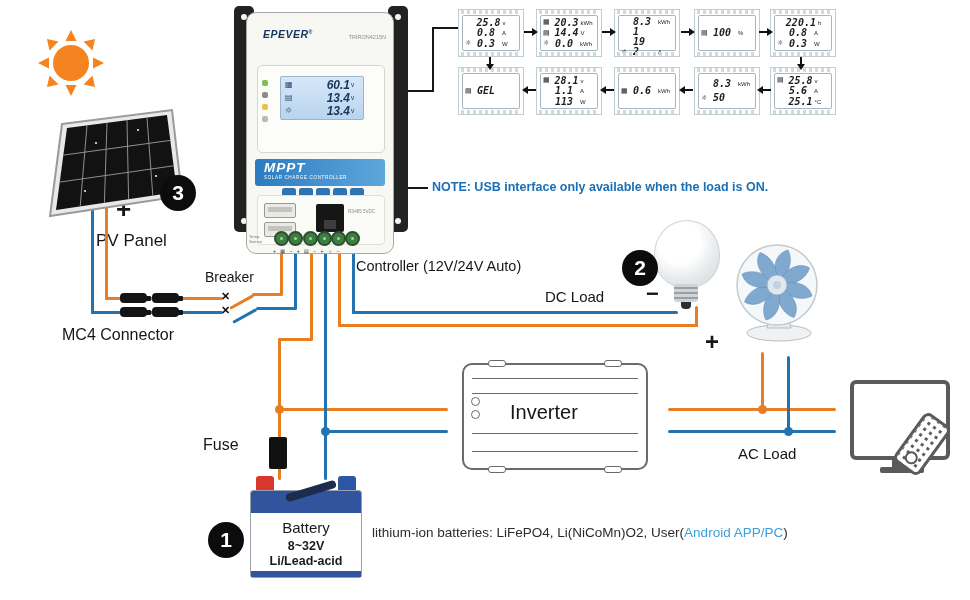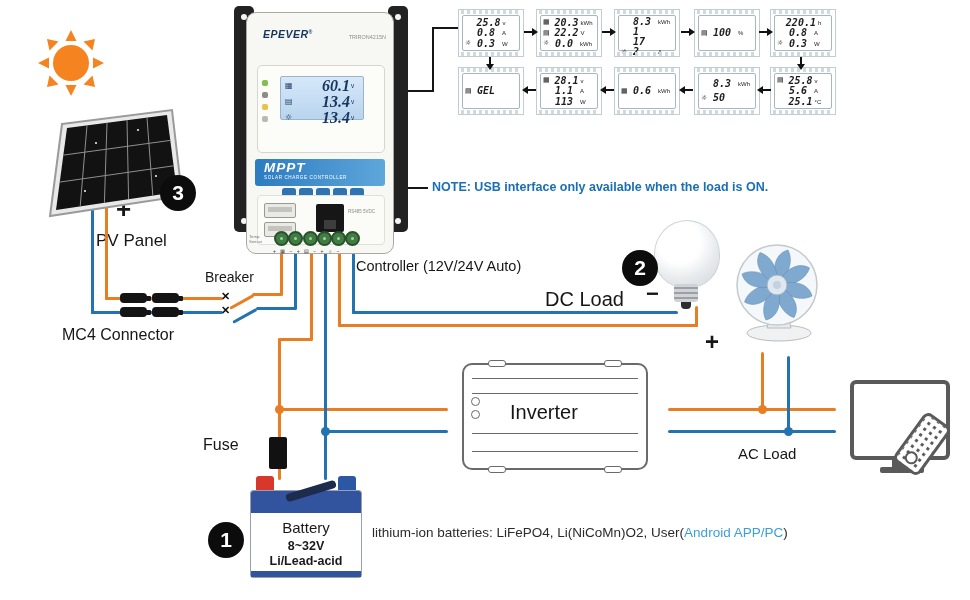--- a/index.html
+++ b/index.html
@@ -50,22 +50,22 @@
       color:#16355e;letter-spacing:.5px;}
   .model{position:absolute;right:7px;top:21px;font-size:5.5px;color:#8e8e8e;}
   .lcd-frame{position:absolute;left:10px;top:52px;width:126px;height:86px;background:#fcfcf9;
       border:1px solid #d6d6cf;border-radius:5px;}
   .led{position:absolute;left:4px;width:6px;height:6px;border-radius:2px;}
   .lcd{position:absolute;left:22px;top:10px;width:84px;height:44px;border:1px solid #9cb3c9;border-radius:2px;
       background:linear-gradient(#d6e8f9,#b9d4ee);display:flex;flex-direction:column;justify-content:space-evenly;
       padding:1px 4px;box-sizing:border-box;}
   .lcd-row{display:flex;align-items:center;line-height:1;}
   .lcd-i{width:13px;font-size:8px;color:#17365e;font-family:"DejaVu Sans",sans-serif;}
-  .lcd-v{flex:1;text-align:right;font-family:Liberation Serif, serif;font-style:italic;font-weight:bold;
-      font-size:16px;color:#17365e;}
+  .lcd-v{flex:1;text-align:right;font-family:Liberation Sans, sans-serif;font-style:italic;font-weight:bold;
+      font-size:12px;color:#17365e;}
   .lcd-u{width:8px;font-size:6.5px;color:#17365e;padding-left:1px;}
   .btn{position:absolute;top:122px;width:14px;height:9px;background:#2e74b4;border-radius:2.5px;}
   .btn:before{content:"";position:absolute;top:-5px;left:2px;width:10px;height:2px;background:#c9c9c4;}
   .band{position:absolute;left:8px;top:146px;width:130px;height:27px;border-radius:3px;
       background:linear-gradient(90deg,#2d7bc0,#5ea7db);color:#fff;padding:2px 0 0 9px;box-sizing:border-box;}
   .band-t{font-size:13.5px;font-weight:900;font-style:italic;letter-spacing:1px;line-height:1.05;}
   .band-s{font-size:4.6px;letter-spacing:.6px;}
   .usbp{position:absolute;left:10px;top:182px;width:126px;height:48px;background:#fbfbf8;
       border:1px solid #e0e0da;border-radius:4px;}
   .usb{position:absolute;left:6px;width:30px;height:13px;background:#e9e9e5;border:1px solid #9a9a94;border-radius:2px;}
@@ -309,40 +309,40 @@
     </div>
   <div class="scr" style="left:536px;top:9px">
       <div class="scr-inner">
         <div class="scr-line">
           <span class="si">▦</span>
           <span class="sv">20.3</span>
           <span class="su">kWh</span>
         </div>
         <div class="scr-line">
           <span class="si">▤</span>
-          <span class="sv">22.2</span>
+          <span class="sv">14.4</span>
           <span class="su">V</span>
         </div>
         <div class="scr-line">
           <span class="si">☼</span>
           <span class="sv">0.0</span>
           <span class="su">kWh</span>
         </div>
       </div>
     </div>
   <div class="scr" style="left:614px;top:9px">
       <div class="scr-inner">
         <div class="scr-line">
           <span class="si"></span>
           <span class="sv">8.3</span>
           <span class="su">kWh</span>
         </div>
         <div class="scr-line">
           <span class="si"></span>
-          <span class="sv">1 17</span>
+          <span class="sv">1 19</span>
           <span class="su"></span>
         </div>
         <div class="scr-line">
           <span class="si">☼</span>
           <span class="sv">2</span>
           <span class="su">A</span>
         </div>
       </div>
     </div>
   <div class="scr" style="left:694px;top:9px">
@@ -448,21 +448,21 @@
   <div class="ar h r" style="left:681px;top:31px"></div>
   <div class="ar h r" style="left:759px;top:31px"></div>
   <div class="ar h l" style="left:528px;top:89px"></div>
   <div class="ar h l" style="left:606px;top:89px"></div>
   <div class="ar h l" style="left:685px;top:89px"></div>
   <div class="ar h l" style="left:763px;top:89px"></div>
   <div class="ar v dn" style="left:489px;top:57px"></div>
   <div class="ar v dn" style="left:800px;top:57px"></div>
 
   <div class="numc" style="left:622px;top:250px">2</div>
-  <div class="lbl" style="left:545px;top:288px;font-size:20px">DC Load</div>
+  <div class="lbl" style="left:545px;top:288px;font-size:15px">DC Load</div>
   <div class="sign" style="left:646px;top:281px;font-size:22px">−</div>
   <div class="sign" style="left:705px;top:328px;font-size:24px">+</div>
   <div id="bulb">
     <div class="glass"></div>
       <div class="screw"></div>
       <div class="tip"></div>
   </div>
   <svg class="abs" style="left:730px;top:243px;z-index:5" width="95" height="100" viewBox="0 0 95 100">
     <ellipse cx="49" cy="90" rx="32" ry="8" fill="#eff1f2" stroke="#b9bcbe"></ellipse>
     <path d="M41,68 L57,68 L61,85 L37,85 Z" fill="#e7e9ea" stroke="#b9bcbe"></path>

